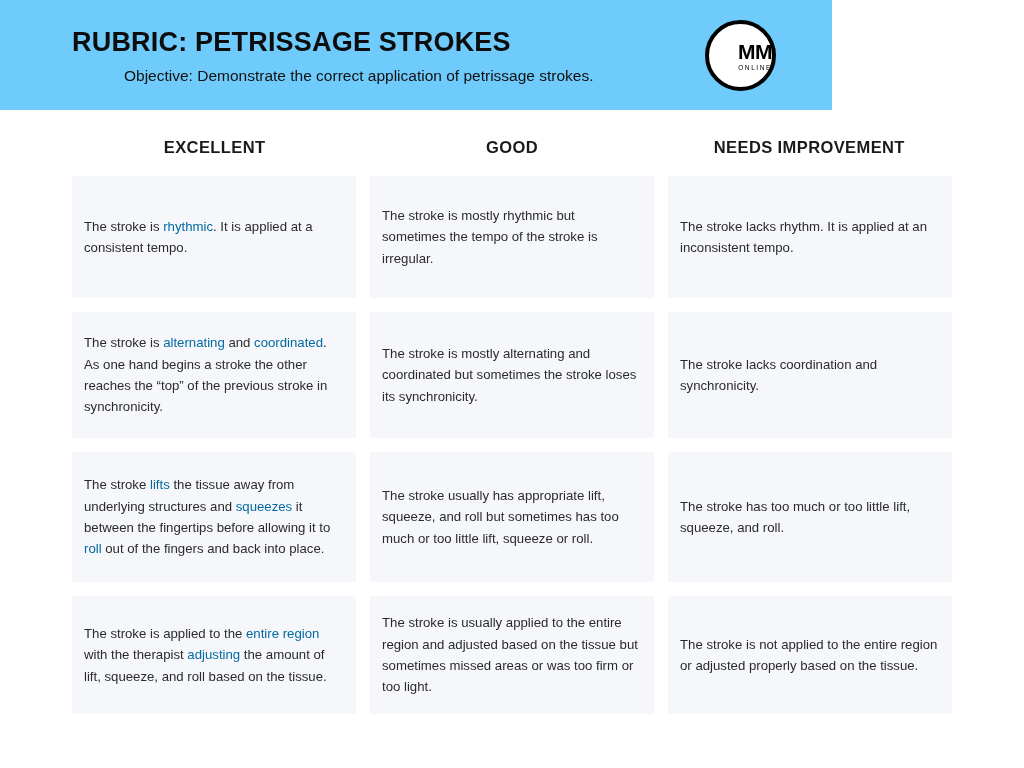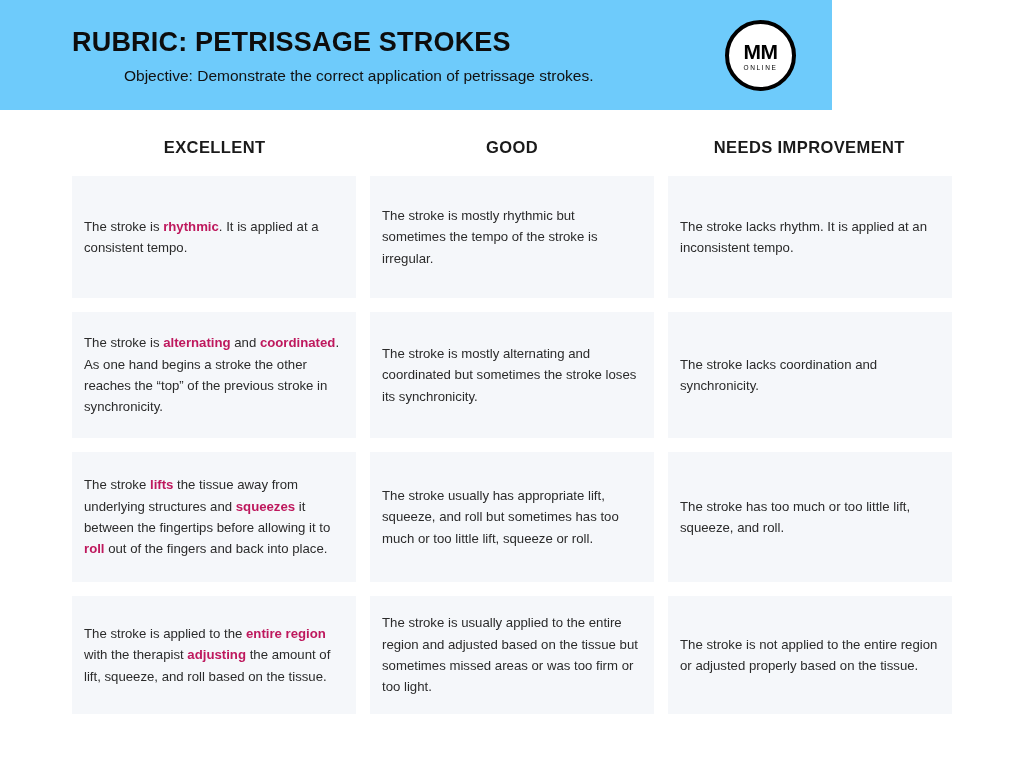--- a/index.html
+++ b/index.html
@@ -44,30 +44,30 @@
     font-size: 15.5px;
     color: #111111;
     padding-left: 52px;
     line-height: 1.2;
   }
   .objective-label {
     font-weight: normal;
   }
   .logo {
     position: absolute;
-    right: 36px;
+    right: 56px;
     top: 20px;
     width: 71px;
     height: 71px;
     border-radius: 50%;
     background: #ffffff;
     border: 4px solid #000000;
     display: flex;
     flex-direction: column;
-    align-items: center;
+    align-items: flex-end;
     justify-content: center;
   }
   .logo-mm {
     font-size: 21px;
     font-weight: bold;
     color: #000000;
     line-height: 1;
     letter-spacing: -0.5px;
   }
   .logo-sub {
@@ -111,21 +111,21 @@
     align-items: center;
     font-size: 13.2px;
     line-height: 1.62;
     color: #2b2b2b;
     min-height: 120px;
   }
   .row-1 .cell { min-height: 122px; }
   .row-2 .cell { min-height: 126px; }
   .row-3 .cell { min-height: 130px; }
   .row-4 .cell { min-height: 118px; }
-  .cell b { font-weight: bold; color: #be185d; }
+  .cell b { font-weight: normal; color: #0369a1; }
   .cell-text { width: 100%; }
 </style>
 </head>
 <body>
 
 <div class="page">
 
   <div class="header">
     <div class="header-text">
       <div class="rubric-title">RUBRIC: PETRISSAGE STROKES</div>

